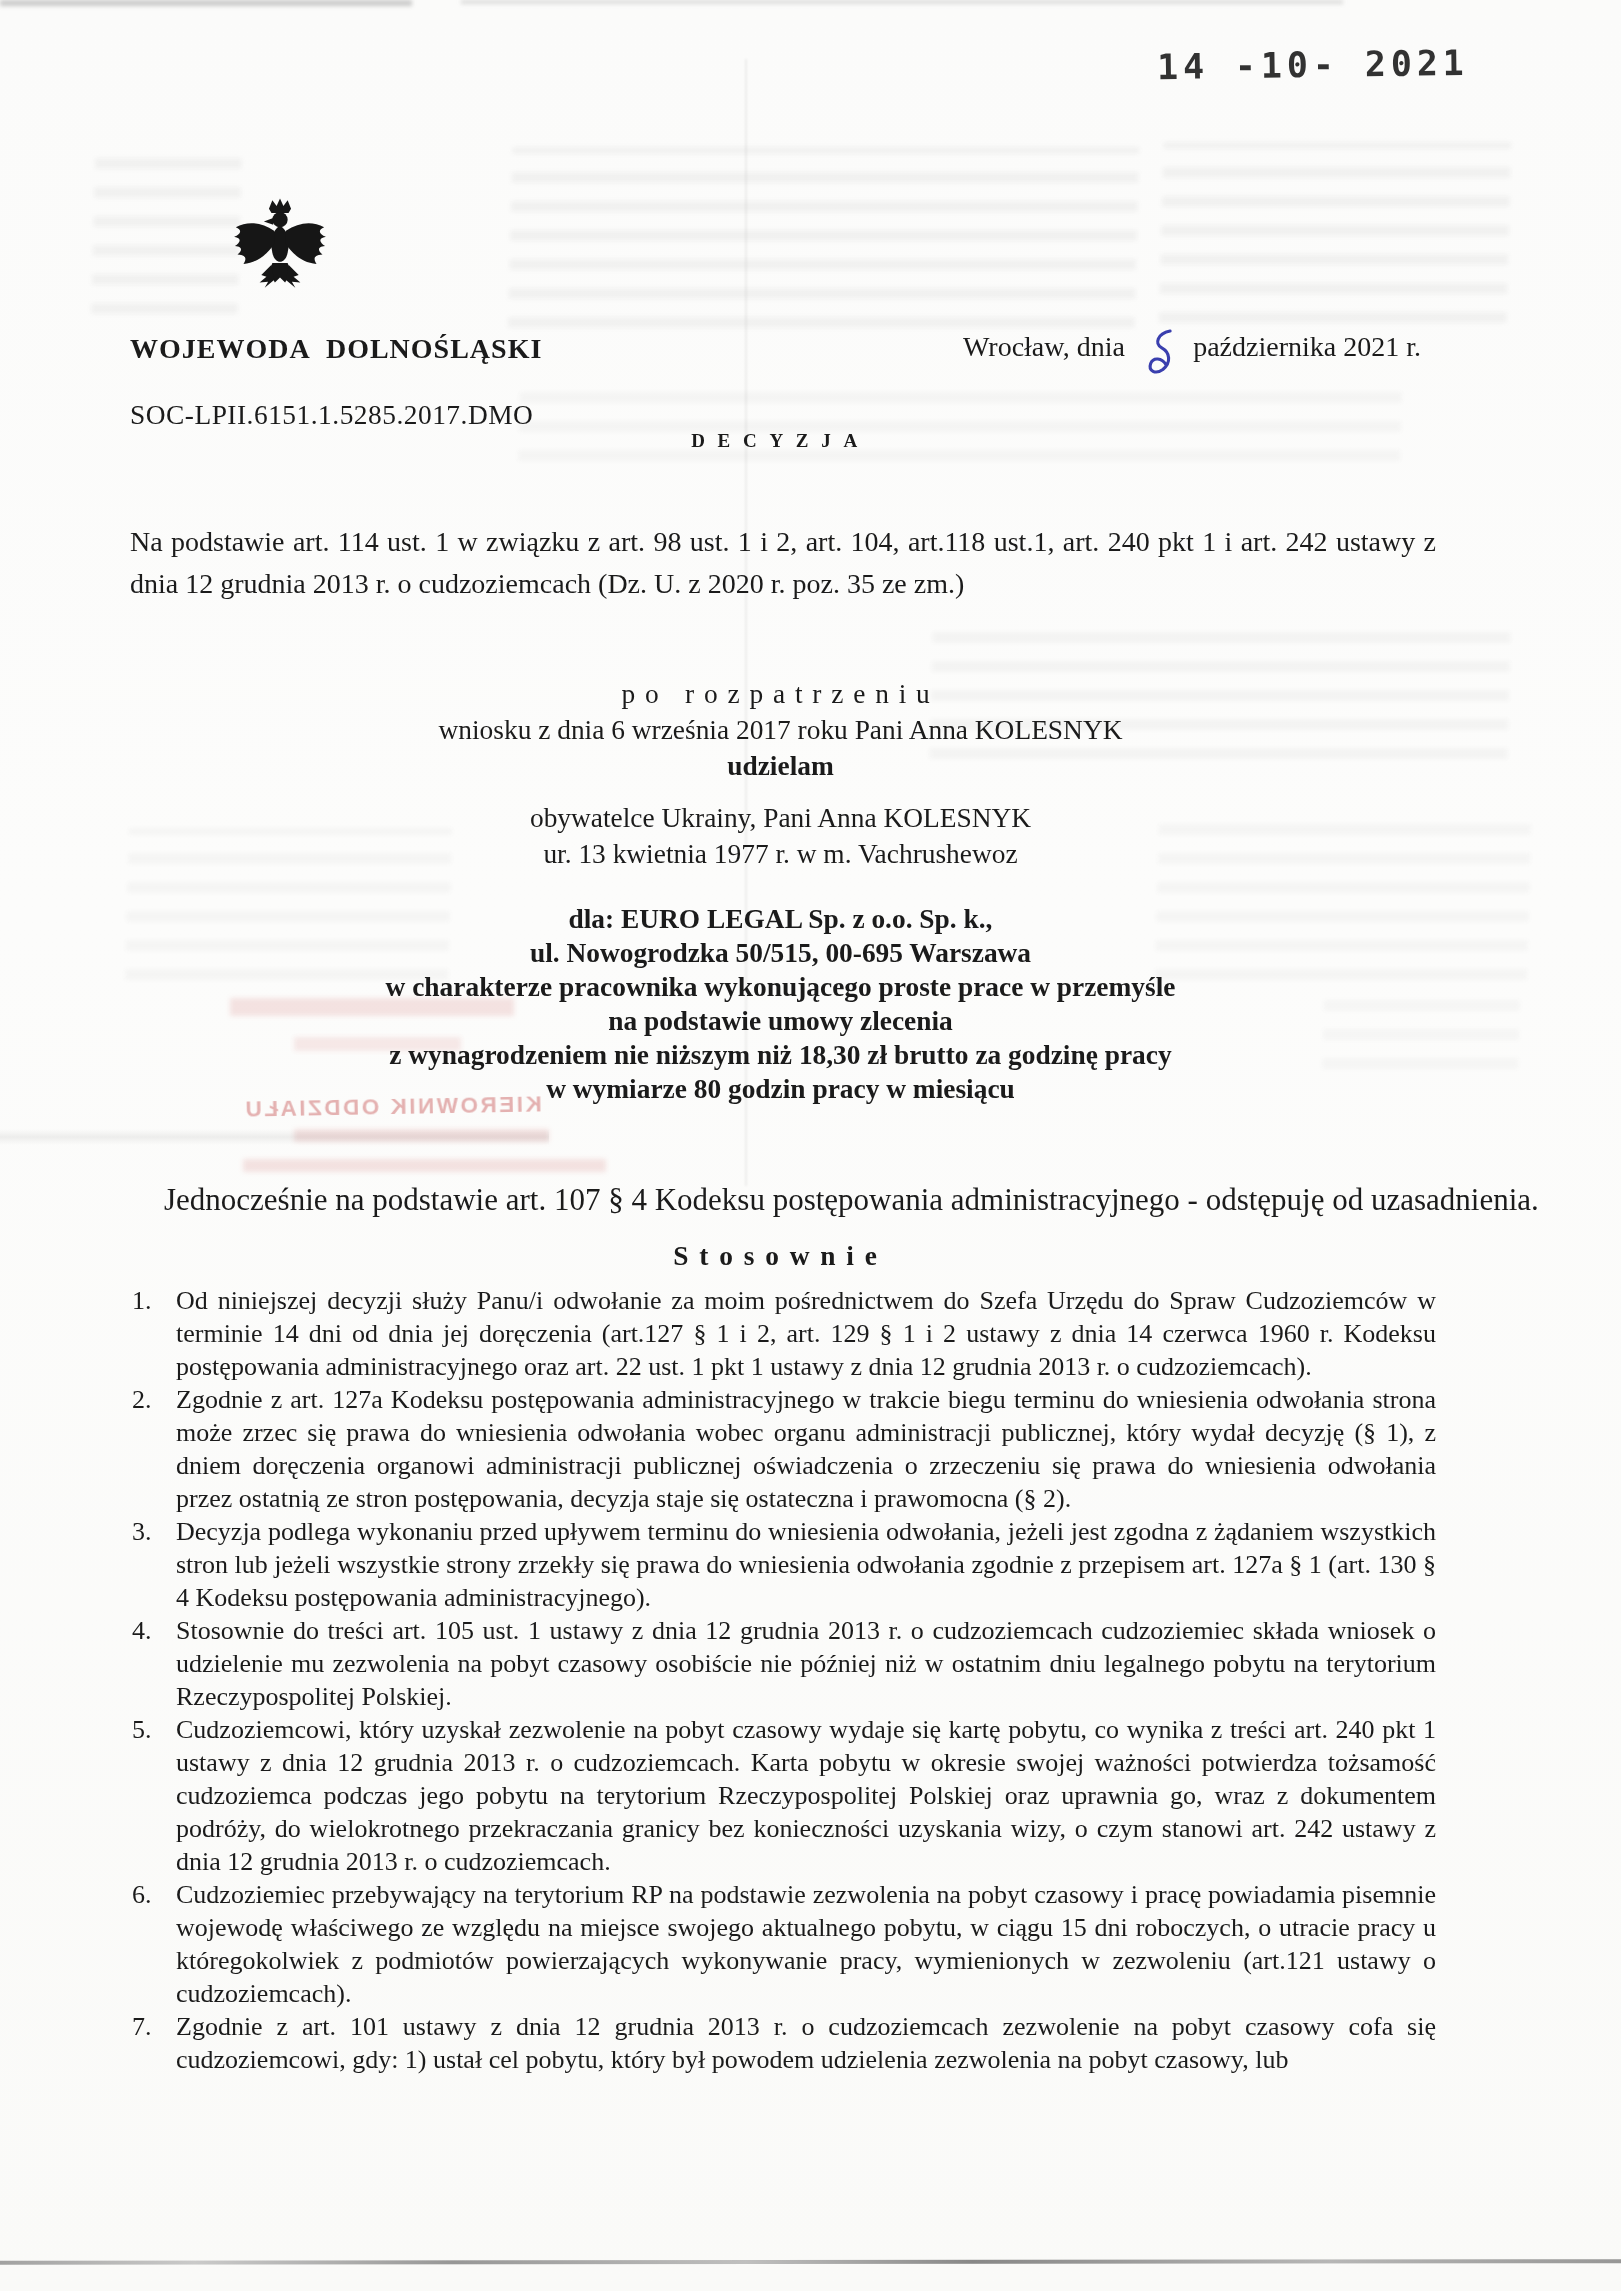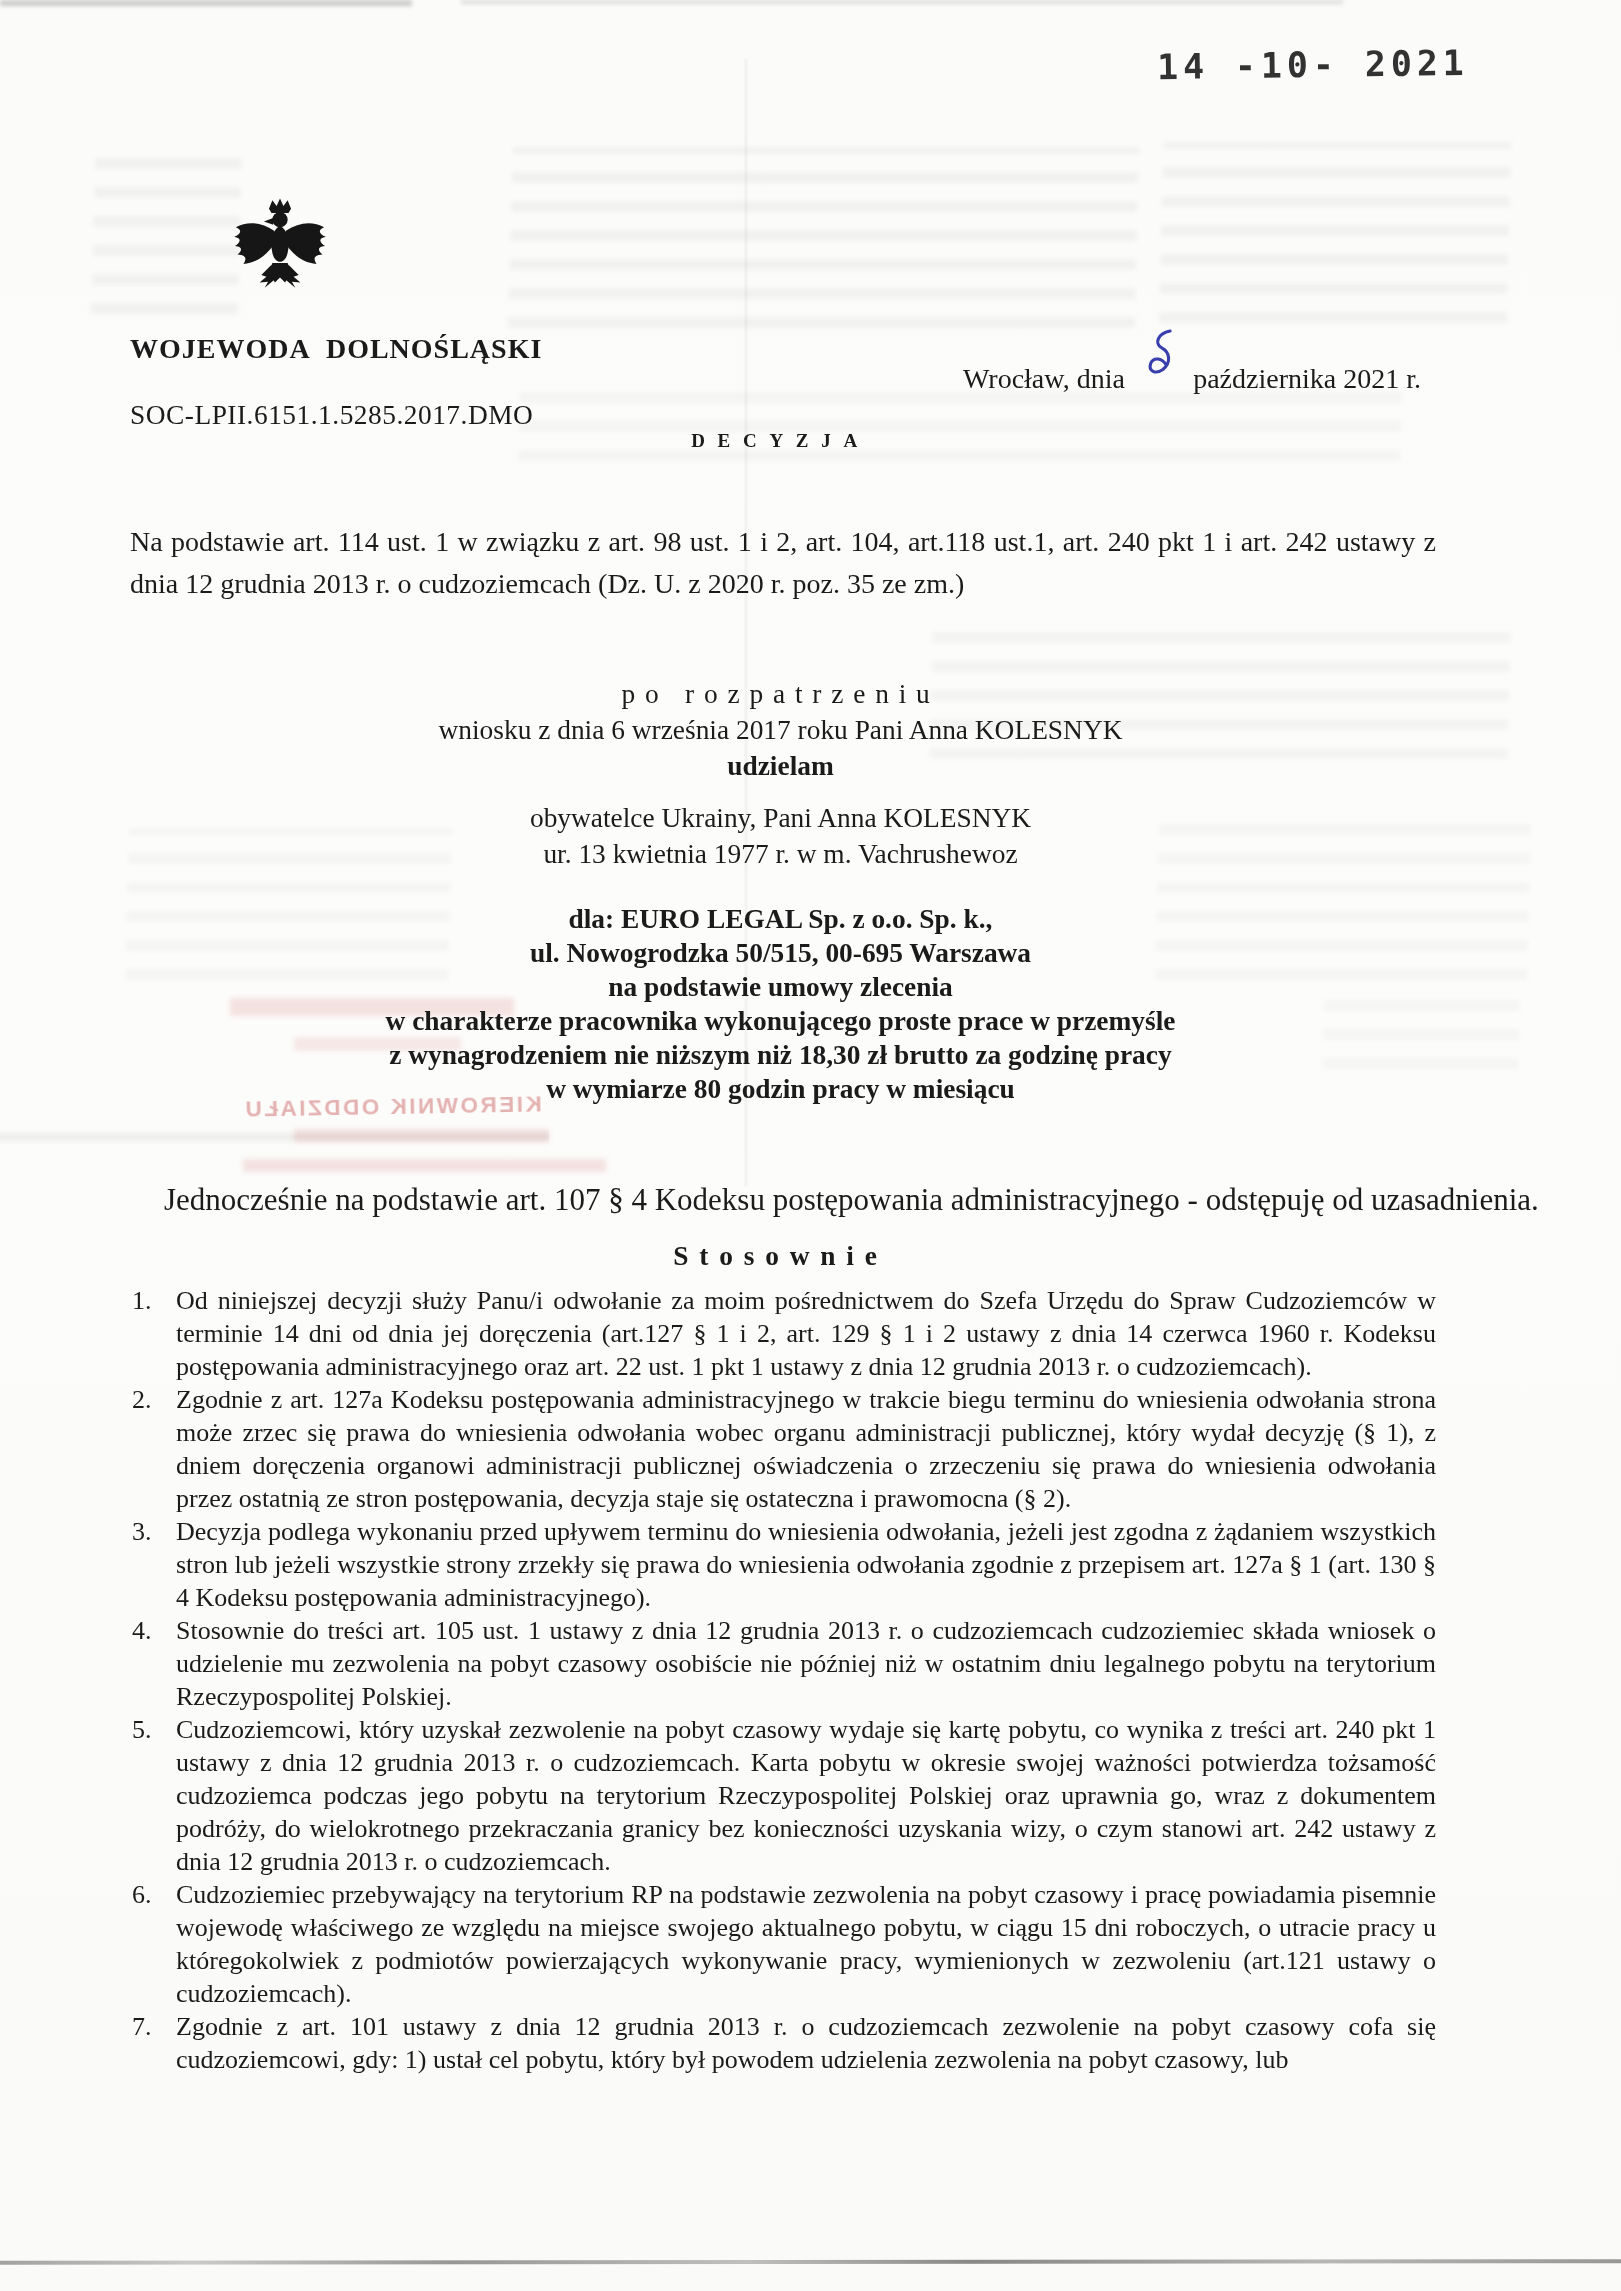--- a/index.html
+++ b/index.html
@@ -19,21 +19,21 @@
     font-family:"DejaVu Sans Mono",monospace;
     font-weight:bold;font-size:35px;letter-spacing:4.9px;
     color:#1d1d1d;transform:rotate(-0.8deg);opacity:.9;
     white-space:nowrap;
   }
   
   .eagle{left:229px;top:192px;width:102px;height:137px;}
   .eagle svg{width:100%;height:100%;fill:#161616;}
   
   .authority{left:130px;top:333px;font-size:28px;font-weight:bold;letter-spacing:1px;word-spacing:8.8px;white-space:nowrap;}
-  .place-date{left:963px;top:331px;font-size:28px;display:flex;align-items:flex-end;white-space:nowrap;}
+  .place-date{left:963px;top:331px;font-size:28px;display:flex;align-items:flex-start;white-space:nowrap;}
   .place-date .hand{display:inline-block;margin:0 15.7px 0 17.6px;transform:rotate(5deg) translateY(-5.9px);}
   .case-number{left:130px;top:400px;font-size:27.4px;letter-spacing:0.5px;white-space:nowrap;}
   
   .doc-title{left:130px;top:430px;width:1301px;text-align:center;font-size:19px;font-weight:bold;letter-spacing:12.7px;}
   .legal-basis{left:130px;top:521px;width:1306px;font-size:28px;line-height:42px;text-align:justify;}
   
   .center-blk{left:130px;width:1301px;text-align:center;font-size:27.4px;line-height:36px;}
   .consideration{top:676px;}
   .consideration .spread{letter-spacing:9.8px;}
   .consideration .verb{font-weight:bold;}
@@ -138,22 +138,22 @@
   </div>
 
   <div class="abs center-blk recipient">
     <div>obywatelce Ukrainy, Pani Anna KOLESNYK</div>
     <div>ur. 13 kwietnia 1977 r. w m. Vachrushewoz</div>
   </div>
 
   <div class="abs center-blk permit">
     <div>dla: EURO LEGAL Sp. z o.o. Sp. k.,</div>
     <div>ul. Nowogrodzka 50/515, 00-695 Warszawa</div>
+    <div>w charakterze pracownika wykonującego proste prace w przemyśle</div>
     <div>na podstawie umowy zlecenia</div>
-    <div>w charakterze pracownika wykonującego proste prace w przemyśle</div>
     <div>z wynagrodzeniem nie niższym niż 18,30 zł brutto za godzinę pracy</div>
     <div>w wymiarze 80 godzin pracy w miesiącu</div>
   </div>
 
   <div class="abs waiver">Jednocześnie na podstawie art. 107 § 4 Kodeksu postępowania administracyjnego - odstępuję od uzasadnienia.</div>
 
   <div class="abs pouczenie-title">Stosownie</div>
   <div class="abs pouczenie-list">
     <div class="p-item">
       <span class="num">1.</span>

